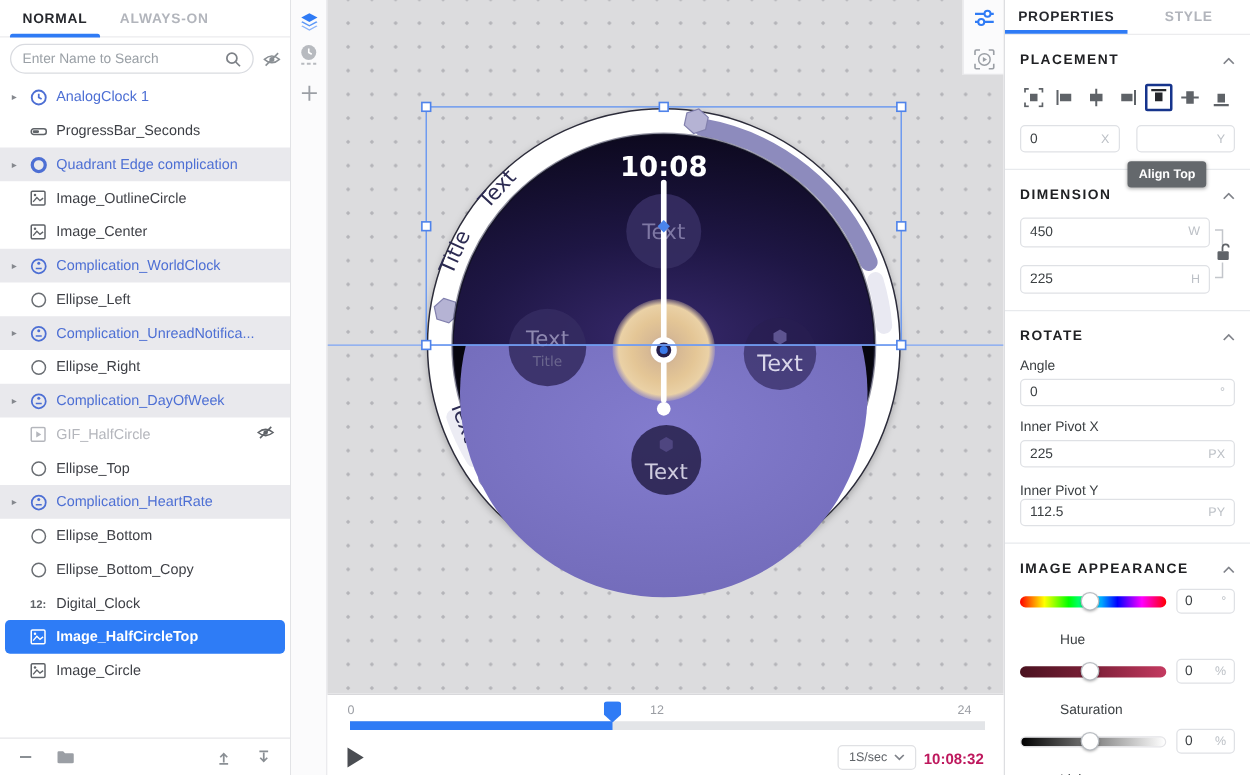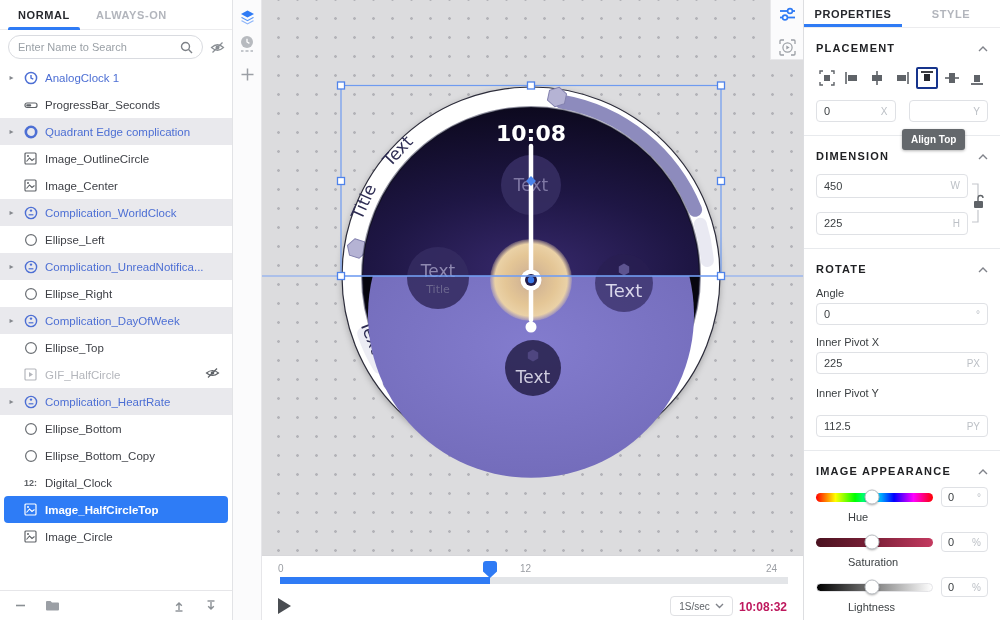--- a/index.html
+++ b/index.html
@@ -75,21 +75,21 @@
   .dim-inputs { flex:1; display:flex; flex-direction:column; gap:14px; }
   .dim-lock { width:20px; position:relative; }
   .lbl { font-size:11px; color:#3c4043; margin-top:11px; }
   .two-col { display:flex; gap:13px; margin-top:4px;flex-direction:column; }
   .col { flex:1; min-width:0; }
   .slider-row { display:flex; align-items:center; gap:8px; margin-top:9px; }
   .slider { position:relative; flex:1; height:9px; border-radius:5px; }
   .knob { position:absolute; top:50%; width:15px; height:15px; background:#fff; border:1px solid #b9bdc2; border-radius:50%; transform:translate(-50%,-50%); box-shadow:0 1px 2px rgba(0,0,0,.25); }
   .valbox { flex:none; width:47px; display:flex; align-items:center; border:1px solid #dfe1e5; border-radius:4px; height:20px; padding:0 6px; }
   .valbox input { border:none; outline:none; width:100%; font-size:11px; color:#3c4043; font-family:"Liberation Sans",sans-serif; }
-  .sl-lbl { font-size:11px; color:#3c4043; margin-top:4px;padding-left:32px; }
+  .sl-lbl { font-size:11px; color:#3c4043; margin-top:15px;padding-left:32px; }
 </style>
 </head>
 <body>
 
 <div class="app">
 
   <div class="sidebar">
     <div class="sb-tabs">
       <div class="sb-tab active">NORMAL</div>
       <div class="sb-tab">ALWAYS-ON</div>
@@ -226,46 +226,46 @@
         <span class="licon">
             <svg width="14" height="14" viewBox="0 0 14 14">
               <circle cx="7" cy="7" r="5.6" fill="none" stroke="#4d6fd4" stroke-width="1.4"></circle>
               <circle cx="7" cy="4.6" r="1.2" fill="#4d6fd4"></circle>
               <line x1="4.6" y1="8.8" x2="9.4" y2="8.8" stroke="#4d6fd4" stroke-width="1.2"></line>
             </svg>
           </span>
         <span class="lname">Complication_DayOfWeek</span>
       </div>
 
-      <div class="row">
-        <span class="caret"></span>
-        <span class="licon">
-            <svg width="14" height="14" viewBox="0 0 14 14">
-              <circle cx="7" cy="7" r="5.4" fill="none" stroke="#6a6e73" stroke-width="1.2"></circle>
-            </svg>
-          </span>
-        <span class="lname">Ellipse_Top</span>
-      </div>
-
       <div class="row hiddenl">
         <span class="caret"></span>
         <span class="licon">
             <svg width="13" height="13" viewBox="0 0 13 13">
               <rect x="1" y="1" width="11" height="11" rx="1" fill="none" stroke="#b4b6bc" stroke-width="1.2"></rect>
               <path d="M5 4 L9 6.5 L5 9 Z" fill="#b4b6bc"></path>
             </svg>
           </span>
         <span class="lname">GIF_HalfCircle</span>
         <span class="row-eye">
           <svg width="15" height="12" viewBox="0 0 15 12">
               <path d="M1.5 6 Q7.5 1 13.5 6 Q7.5 11 1.5 6Z" fill="none" stroke="#5f6368" stroke-width="1.2"></path>
               <circle cx="7.5" cy="6" r="1.8" fill="#5f6368"></circle>
               <line x1="3" y1="10.5" x2="12" y2="1.5" stroke="#5f6368" stroke-width="1.3"></line>
             </svg>
         </span>
+      </div>
+
+      <div class="row">
+        <span class="caret"></span>
+        <span class="licon">
+            <svg width="14" height="14" viewBox="0 0 14 14">
+              <circle cx="7" cy="7" r="5.4" fill="none" stroke="#6a6e73" stroke-width="1.2"></circle>
+            </svg>
+          </span>
+        <span class="lname">Ellipse_Top</span>
       </div>
 
       <div class="row shaded accent">
         <span class="caret">▸</span>
         <span class="licon">
             <svg width="14" height="14" viewBox="0 0 14 14">
               <circle cx="7" cy="7" r="5.6" fill="none" stroke="#4d6fd4" stroke-width="1.4"></circle>
               <circle cx="7" cy="4.6" r="1.2" fill="#4d6fd4"></circle>
               <line x1="4.6" y1="8.8" x2="9.4" y2="8.8" stroke="#4d6fd4" stroke-width="1.2"></line>
             </svg>
@@ -628,21 +628,21 @@
       <div class="two-col" style="margin-top:11px;">
         <div class="col">
           <div class="lbl" style="margin-top:0;">Inner Pivot X</div>
           <div class="inp" style="margin-top:4px;">
             <input value="225" style="">
             <span class="suffix">PX</span>
           </div>
         </div>
         <div class="col">
           <div class="lbl" style="margin-top:0;">Inner Pivot Y</div>
-          <div class="inp" style="margin-top:16px;justify-content:center;">
+          <div class="inp" style="margin-top:0;justify-content:center;">
             <input value="112.5" style="">
             <span class="suffix">PY</span>
           </div>
         </div>
       </div>
 
       <div class="divider"></div>
 
       <div class="sec-head">
         <span class="sec-title">IMAGE APPEARANCE</span>

